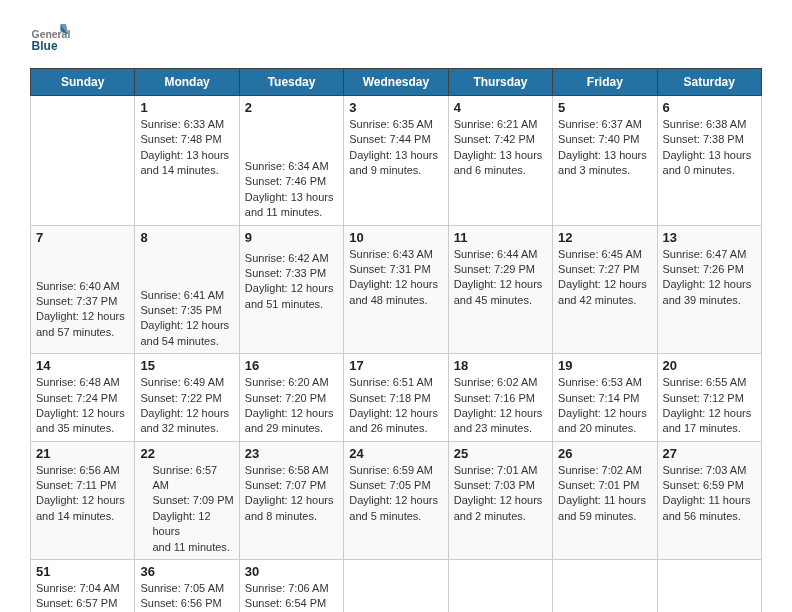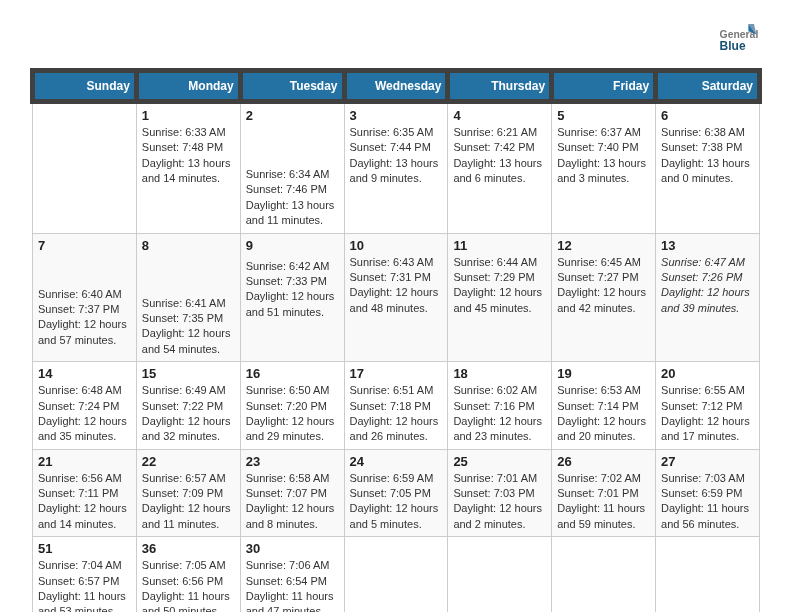--- a/index.html
+++ b/index.html
@@ -6,21 +6,21 @@
     body {
       font-family: Arial, sans-serif;
       background: #fff;
       width: 792px;
       min-height: 612px;
       padding: 20px 30px;
     }
     .header-logo {
       display: flex;
       align-items: flex-start;
-      justify-content: flex-end;
+      justify-content: flex-start;
       margin-bottom: 4px;
     }
     .logo {
       display: flex;
       align-items: center;
       font-size: 18px;
       font-weight: bold;
       color: #1a5276;
     }
     .logo-icon {
@@ -44,22 +44,22 @@
       width: 100%;
       border-collapse: collapse;
       margin-top: 8px;
     }
     th {
       background: #2471a3;
       color: #fff;
       font-size: 12px;
       font-weight: bold;
       padding: 6px 4px;
-      text-align: right;
-      border: 5px solid #404040;
+      text-align: center;
+      border: 1px solid #404040;
       margin-top: 45px;
     }
     td {
       border: 1px solid #ccc;
       vertical-align: top;
       padding: 4px 5px;
       font-size: 10px;
       color: #222;
       min-height: 80px;
       width: calc(100% / 7);
@@ -194,21 +194,21 @@
         </td>
         <td>
           <span class="day-num">12</span>
           <div class="day-info" style="white-space: pre-line;">Sunrise: 6:45 AM
 Sunset: 7:27 PM
 Daylight: 12 hours
 and 42 minutes.</div>
         </td>
         <td>
           <span class="day-num">13</span>
-          <div class="day-info" style="white-space: pre-line; font-style: italic;">Sunrise: 6:47 AM
+          <div class="day-info" style="white-space: pre-line;">Sunrise: 6:47 AM
 Sunset: 7:26 PM
 Daylight: 12 hours
 and 39 minutes.</div>
         </td>
       </tr>
       <tr>
         <td>
           <span class="day-num">14</span>
           <div class="day-info" style="white-space: pre-line;">Sunrise: 6:48 AM
 Sunset: 7:24 PM
@@ -217,21 +217,21 @@
         </td>
         <td>
           <span class="day-num">15</span>
           <div class="day-info" style="white-space: pre-line;">Sunrise: 6:49 AM
 Sunset: 7:22 PM
 Daylight: 12 hours
 and 32 minutes.</div>
         </td>
         <td>
           <span class="day-num">16</span>
-          <div class="day-info" style="white-space: pre-line;">Sunrise: 6:50 AM
+          <div class="day-info" style="white-space: pre-line;">Sunrise: 6:20 AM
 Sunset: 7:20 PM
 Daylight: 12 hours
 and 29 minutes.</div>
         </td>
         <td>
           <span class="day-num">17</span>
           <div class="day-info" style="white-space: pre-line;">Sunrise: 6:51 AM
 Sunset: 7:18 PM
 Daylight: 12 hours
 and 26 minutes.</div>
@@ -261,21 +261,21 @@
       <tr>
         <td>
           <span class="day-num">21</span>
           <div class="day-info" style="white-space: pre-line;">Sunrise: 6:56 AM
 Sunset: 7:11 PM
 Daylight: 12 hours
 and 14 minutes.</div>
         </td>
         <td>
           <span class="day-num">22</span>
-          <div class="day-info" style="white-space: pre-line;">Sunrise: 6:57 AM
+          <div class="day-info" style="white-space: pre-line; margin-left: 12px;">Sunrise: 6:57 AM
 Sunset: 7:09 PM
 Daylight: 12 hours
 and 11 minutes.</div>
         </td>
         <td>
           <span class="day-num">23</span>
           <div class="day-info" style="white-space: pre-line;">Sunrise: 6:58 AM
 Sunset: 7:07 PM
 Daylight: 12 hours
 and 8 minutes.</div>

